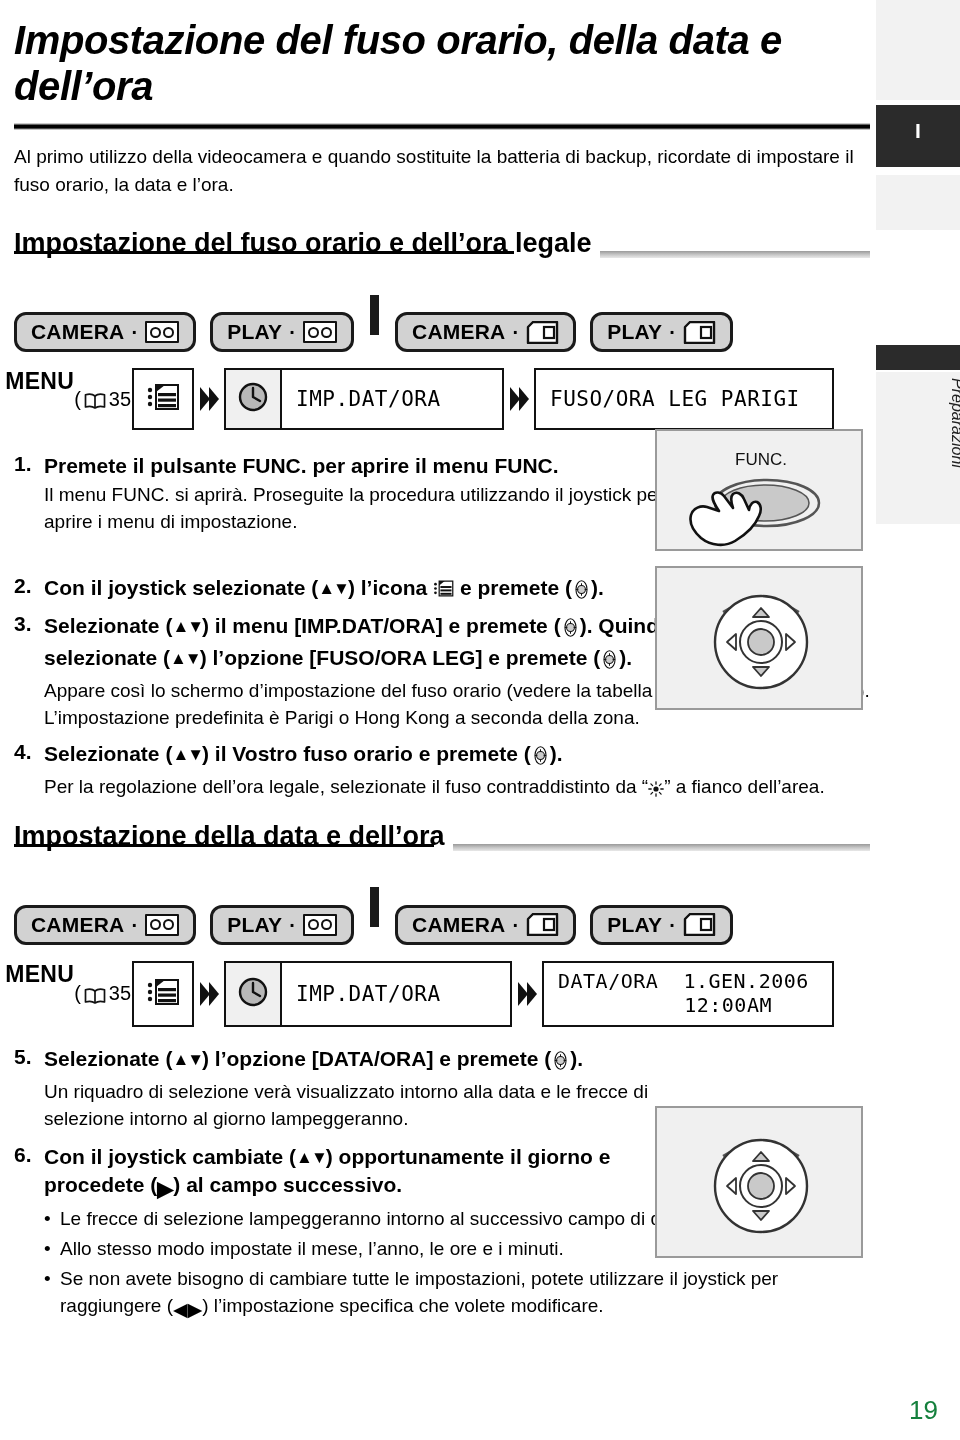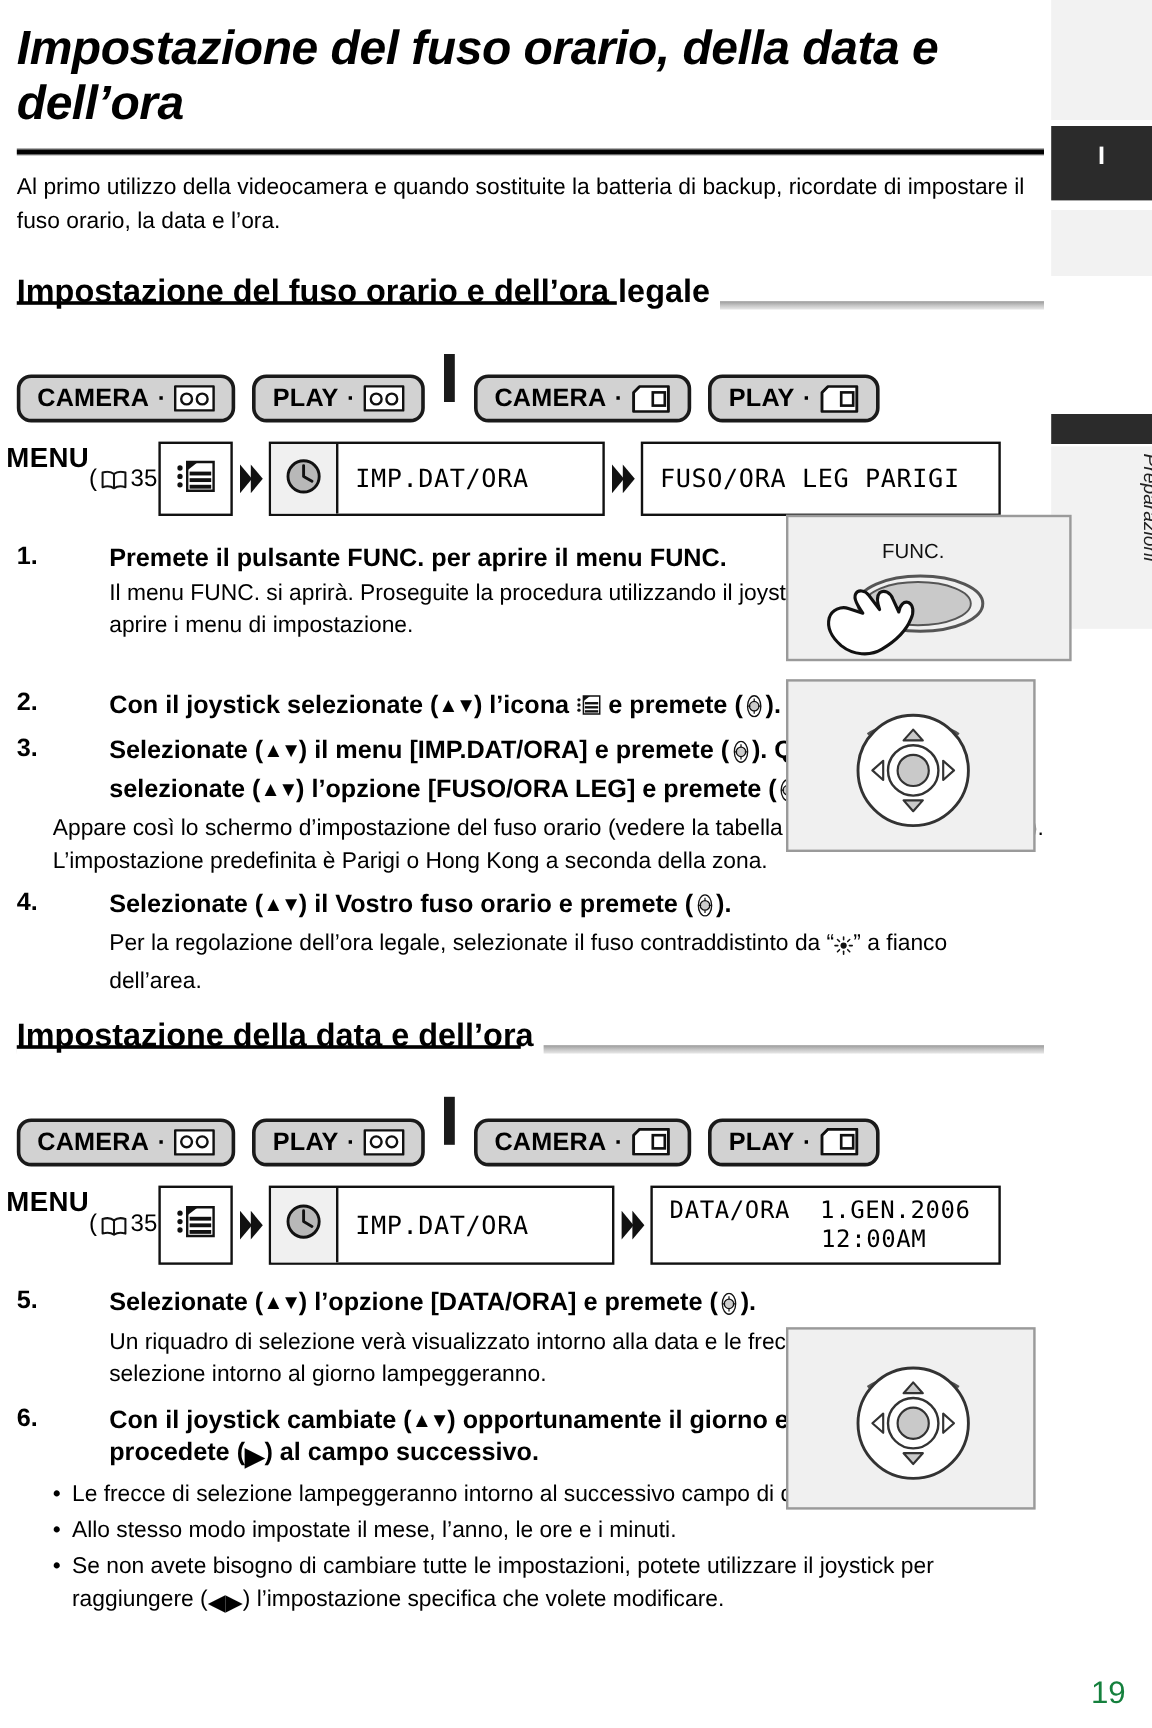--- a/index.html
+++ b/index.html
@@ -112,21 +112,21 @@
   .flow-text {
     font-family: "DejaVu Sans Mono", monospace;
     font-size: 21px; padding: 0 14px; letter-spacing: .5px; white-space: pre;
   }
   .flow-text.two { line-height: 1.18; font-size: 20px; }
 
   
   .steps { margin-top: 22px; position: relative; }
   .step { display: flex; margin-top: 11px; }
   .step .num { width: 30px; flex: 0 0 30px; font-weight: bold; font-size: 21px; }
-  .step .body { flex: 1; margin-left: 47px; }
+  .step .body { flex: 1; }
   .step .lead { font-weight: bold; font-size: 21px; line-height: 1.33; }
   .sub { font-size: 19px; line-height: 1.42; margin-top: 2px; }
   .sub.indent { margin-left: 30px; }
 
   ul.bullets { list-style: none; margin-top: 4px; margin-left: 30px; }
   ul.bullets li { font-size: 19px; line-height: 1.42; position: relative; padding-left: 16px; margin-top: 3px; }
   ul.bullets li:before { content: "\2022"; position: absolute; left: 0; }
 
   
   .narrow { max-width: 640px; }
@@ -493,21 +493,21 @@
 
       <ul class="bullets">
         <li>Le frecce di selezione lampeggeranno intorno al successivo campo di data/ora.</li>
         <li>Allo stesso modo impostate il mese, l’anno, le ore e i minuti.</li>
         <li><span>Se non avete bisogno di cambiare tutte le impostazioni, potete utilizzare il joystick per raggiungere (</span><span class="inline-ico">◀▶</span><span>) l’impostazione specifica che volete modificare.</span></li>
       </ul>
     </div>
 
   </div>
 
-  <div class="fig" style="left:655px;top:429px;width:238px;height:122px;">
+  <div class="fig" style="left:655px;top:429px;width:208px;height:122px;">
     <div class="lbl" style="left:78px;top:19px;">FUNC.</div>
     <svg width="208" height="122" viewBox="0 0 208 122" style="left:0;top:0;">
       <ellipse cx="110" cy="72" rx="52" ry="23" fill="none" stroke="#555" stroke-width="2.5"></ellipse>
       <ellipse cx="108" cy="72" rx="44" ry="18" fill="#c9c9c9" stroke="#555" stroke-width="1.6"></ellipse>
       <path d="M44 107 C36 100 32 92 34 84 C36 77 44 74 50 76 L62 80 C58 74 54 68 56 64 C58 60 64 61 67 65 L76 77 C74 71 73 66 76 63 C80 60 85 63 87 68 L92 79 C93 73 96 70 100 71 C104 73 105 79 102 85 C98 95 88 104 78 110 C68 116 54 115 44 107 Z" fill="#fff" stroke="#111" stroke-width="2.6" stroke-linejoin="round"></path>
     </svg>
   </div>
 
   <div class="fig" style="left:655px;top:566px;width:208px;height:144px;">
     <svg width="208" height="144" viewBox="0 0 208 144" style="left:0;top:0;">

